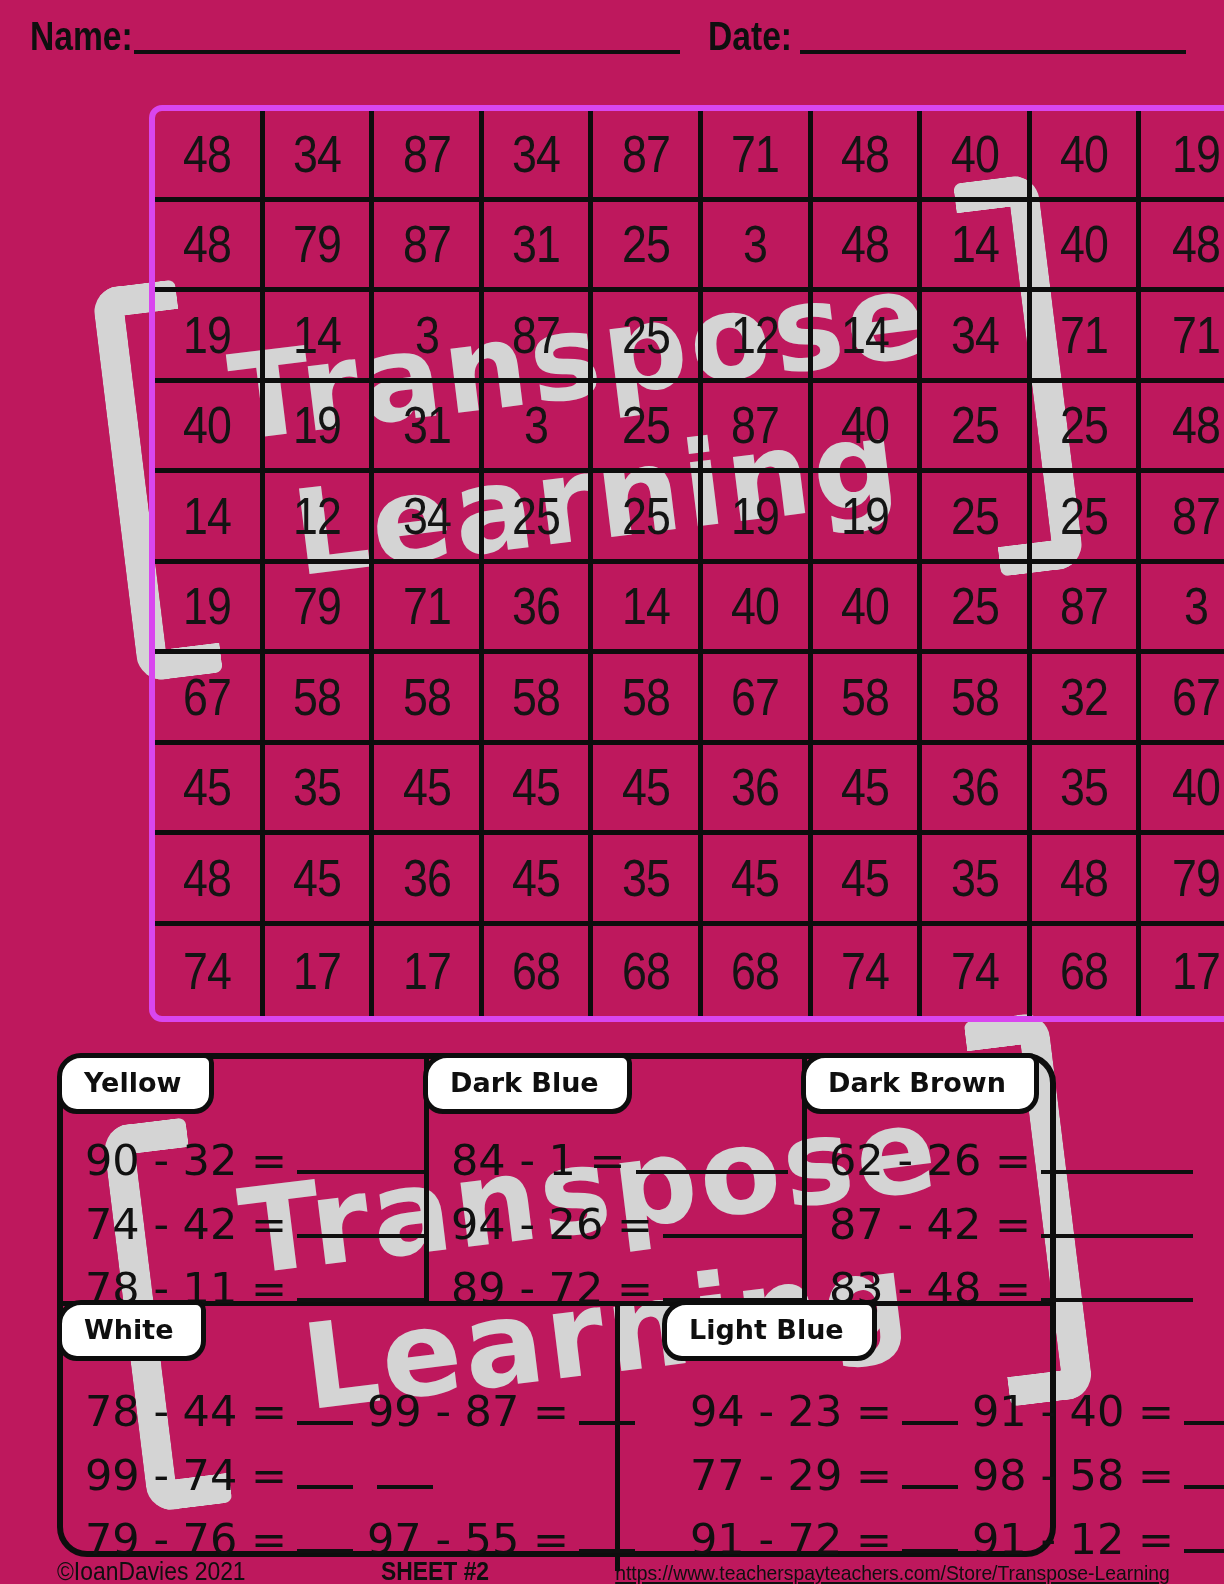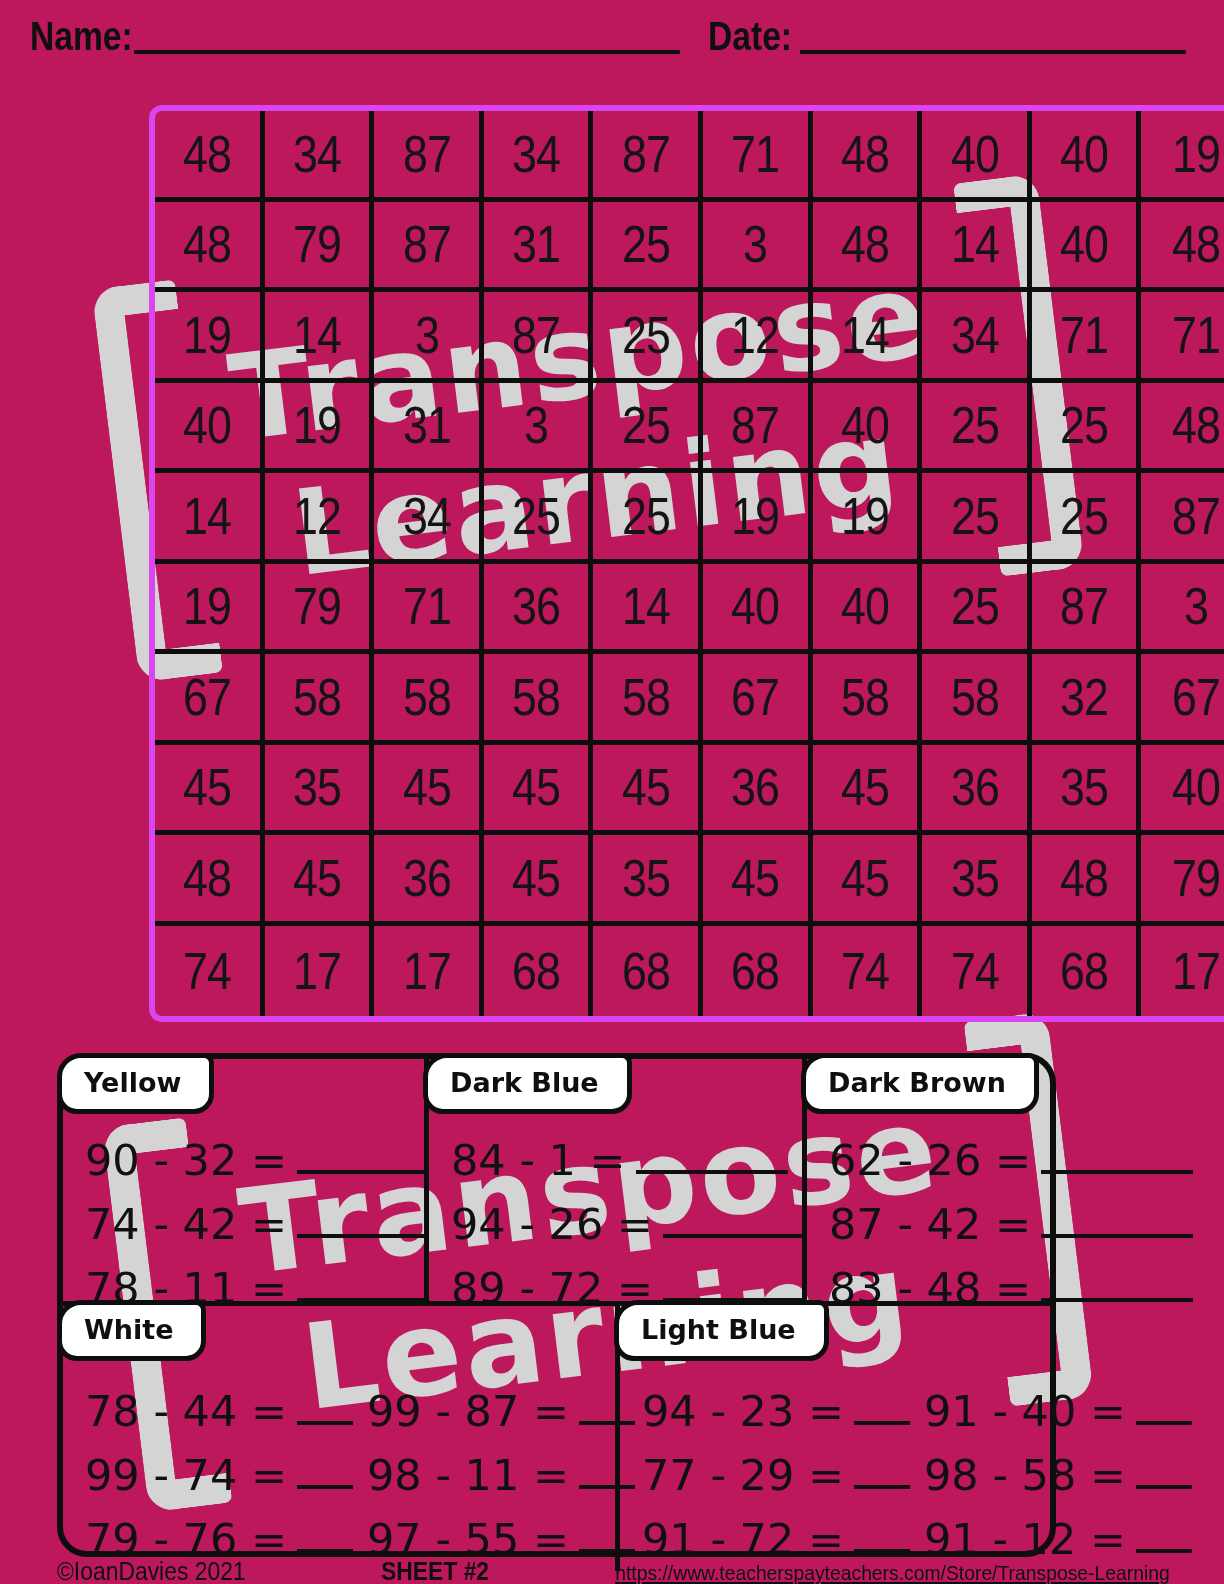--- a/index.html
+++ b/index.html
@@ -61,21 +61,21 @@
   }
 
   
   .boxes {
     position:absolute; left:57px; top:1053px; width:999px; height:504px;
     border:6px solid #0d0d0d; border-radius:30px; box-sizing:border-box;
     display:flex; flex-direction:column; z-index:2;
   }
   .boxes-row { display:flex; box-sizing:border-box; }
   .row-top { height:247px; border-bottom:5px solid #0d0d0d; }
-  .row-bottom { flex:1; }
+  .row-bottom { flex:1;gap:48px; }
   .sec { position:relative; box-sizing:border-box; border-right:5px solid #0d0d0d; }
   .sec:last-child { border-right:none; }
   .sec-yellow { width:366px; }
   .sec-darkblue { width:378px; }
   .sec-darkbrown { flex:1; }
   .sec-white { width:557px; }
   .sec-lightblue { flex:1; }
   .tab {
     position:relative; display:inline-block; top:-6px; left:-6px; background:#ffffff;
     border:5px solid #0d0d0d; border-radius:24px 10px 20px 20px;
@@ -504,21 +504,20 @@
             </div>
             <div class="problem">
               <span class="expr">99 - 87 =</span>
               <span class="blank blank-short"></span>
             </div>
             <div class="problem">
               <span class="expr">99 - 74 =</span>
               <span class="blank blank-short"></span>
             </div>
             <div class="problem">
-              <span class="expr">98 - 11 =</span>
               <span class="blank blank-short"></span>
             </div>
             <div class="problem">
               <span class="expr">79 - 76 =</span>
               <span class="blank blank-short"></span>
             </div>
             <div class="problem">
               <span class="expr">97 - 55 =</span>
               <span class="blank blank-short"></span>
             </div>

